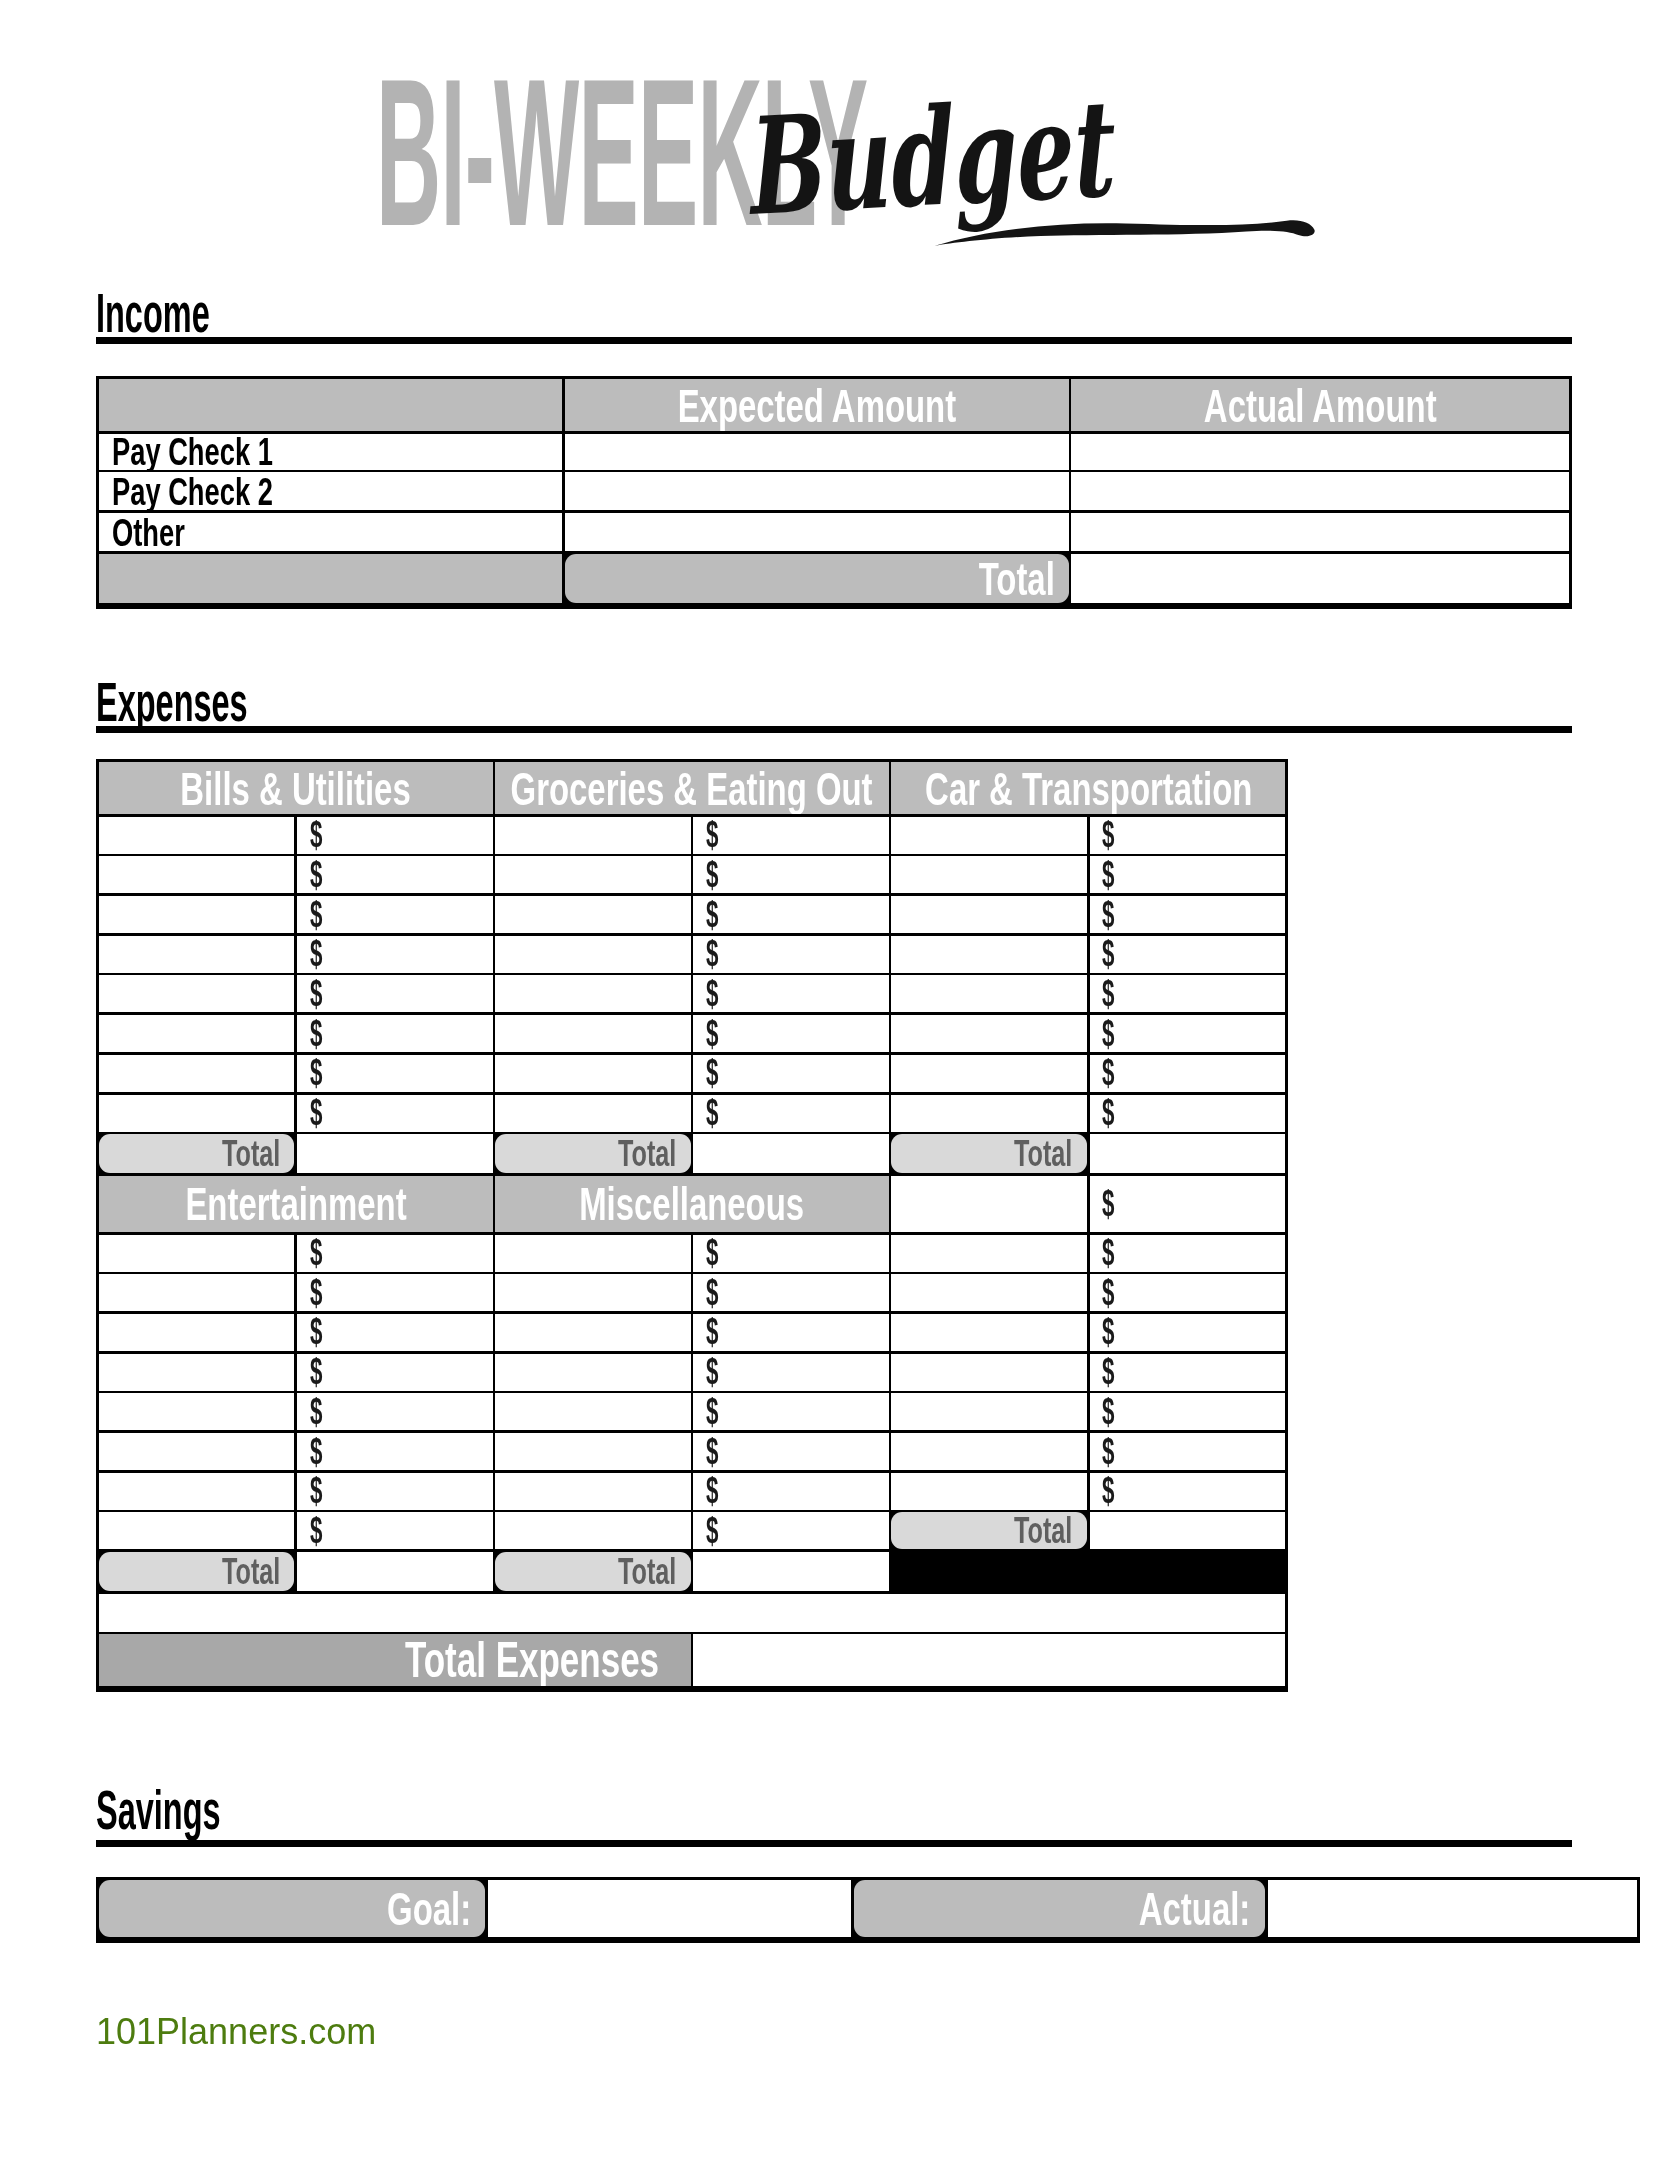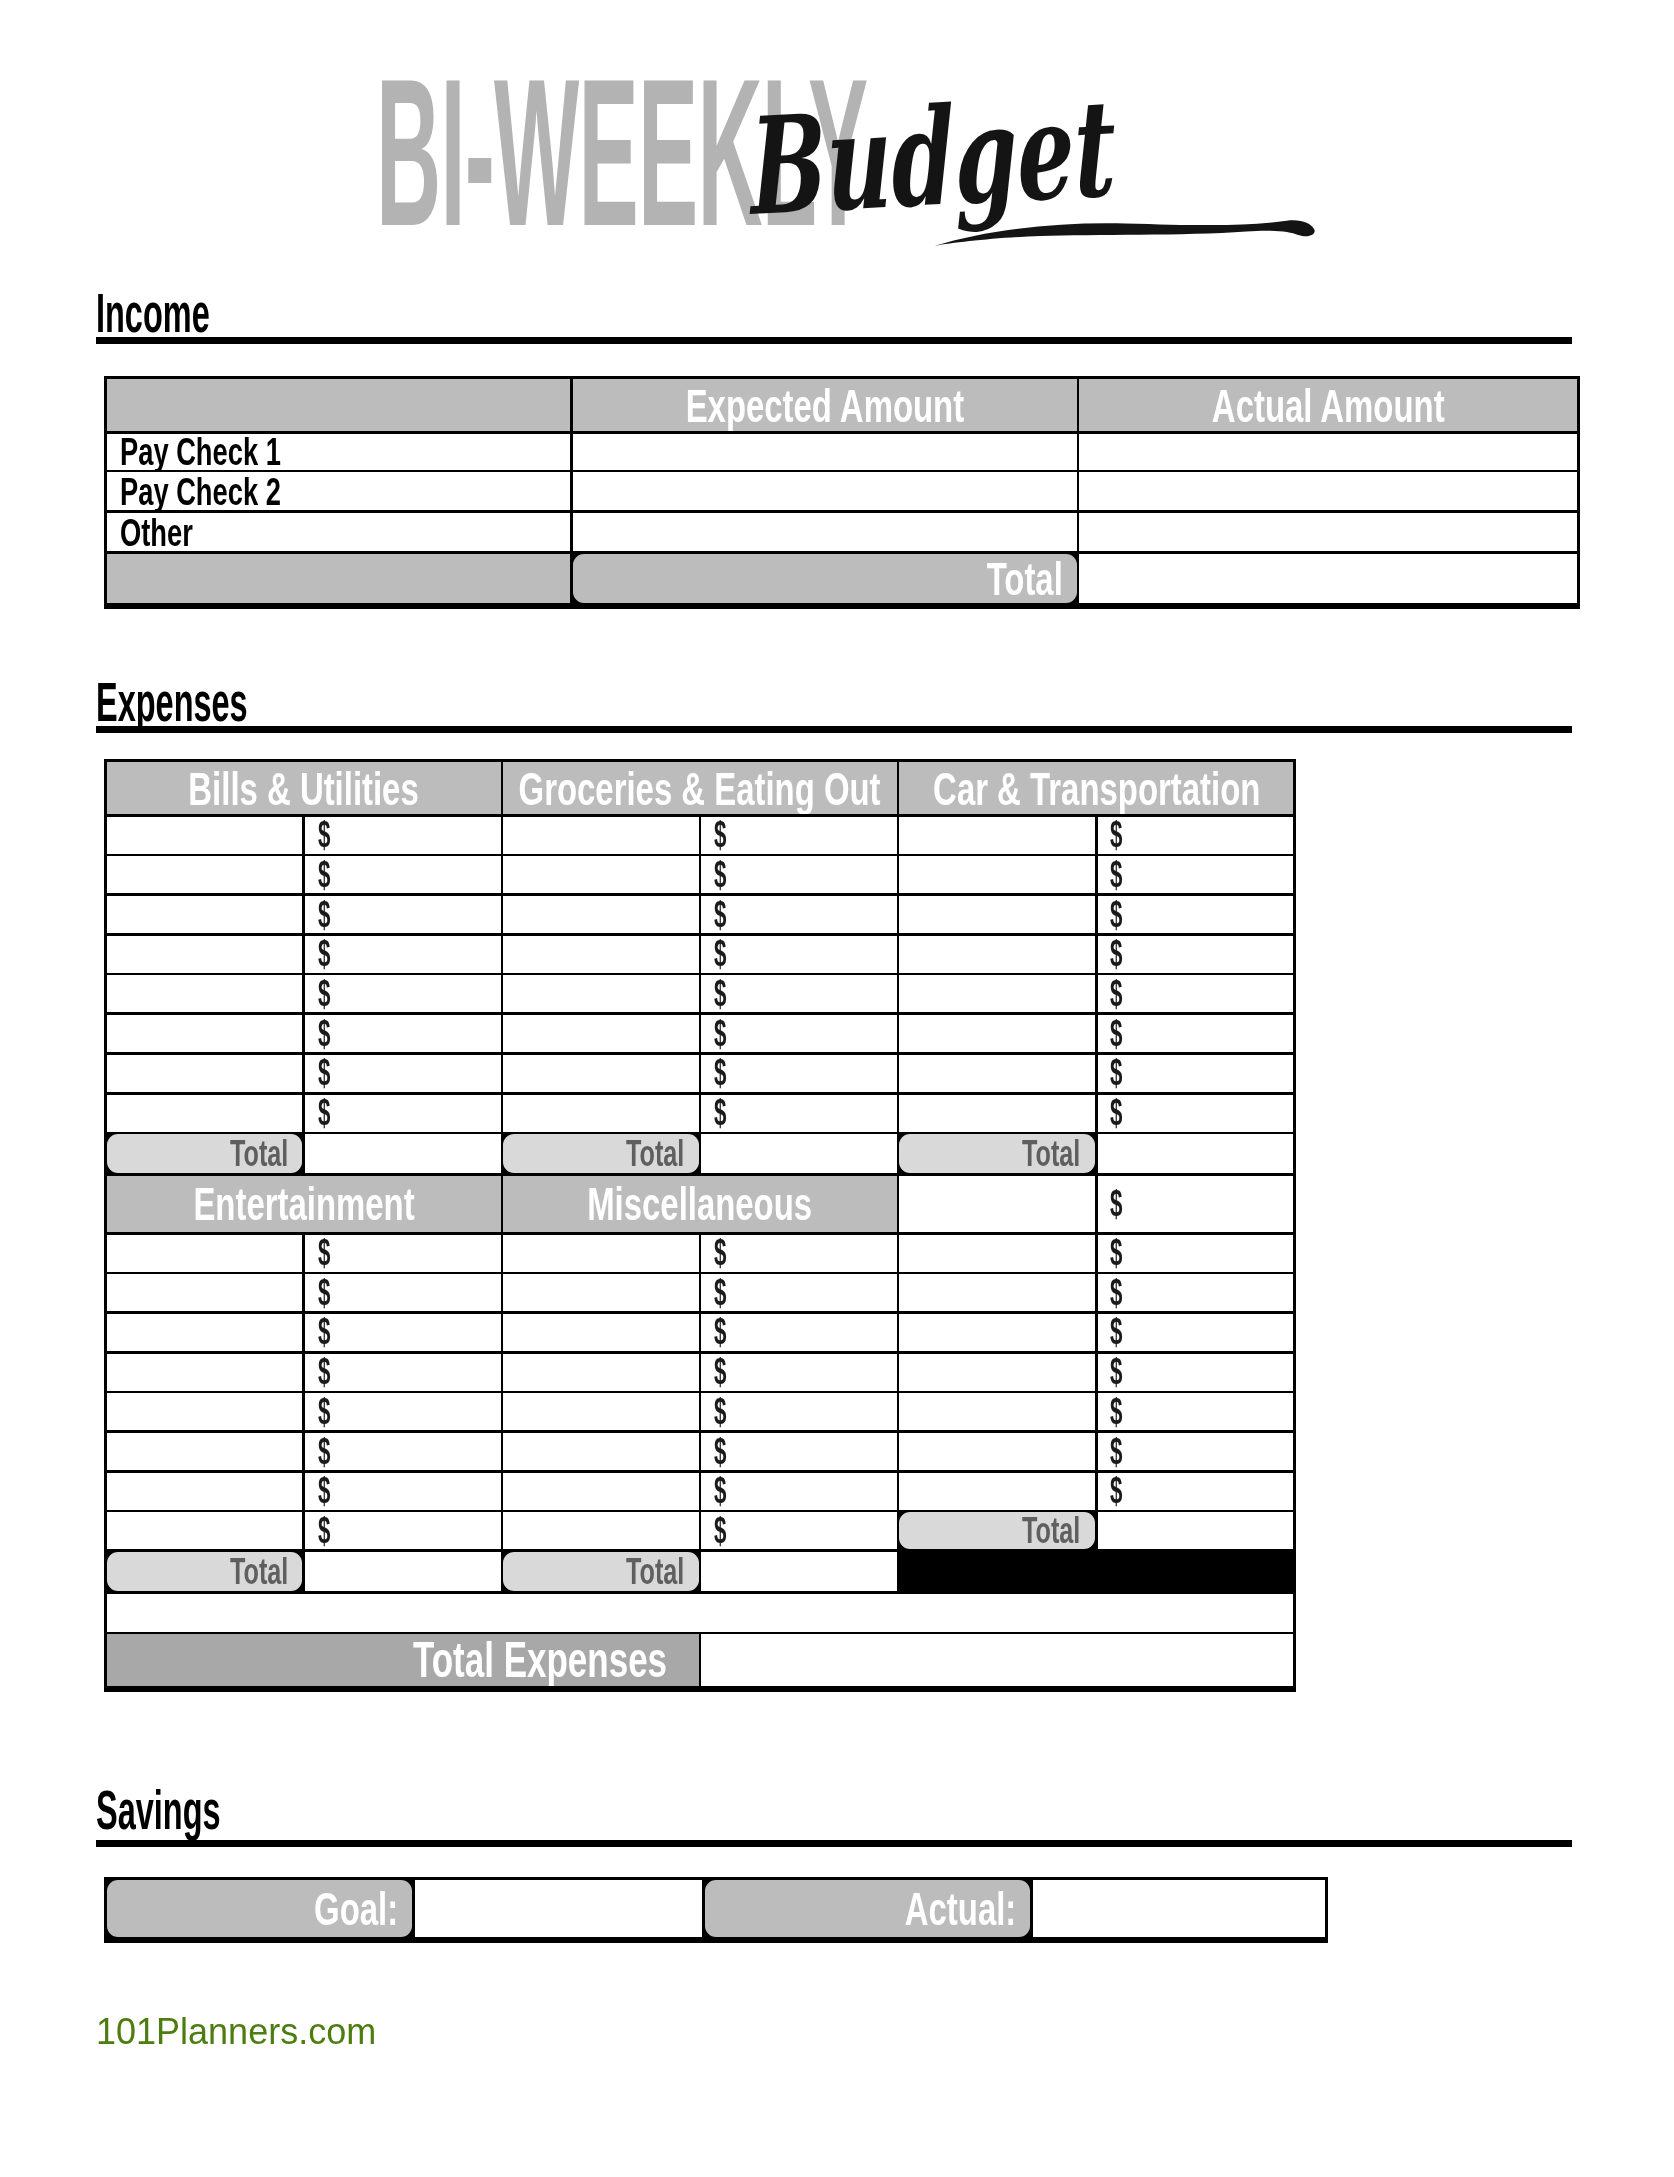--- a/index.html
+++ b/index.html
@@ -50,21 +50,21 @@
     transform:scaleX(0.58);transform-origin:left top;
     white-space:nowrap;
   }
   .rule{
     position:absolute;left:96px;width:1476px;height:7.2px;
     background:var(--line-black);
   }
 
   
   .tbl{
-    position:absolute;left:104px;
+    position:absolute;left:96px;
     display:grid;gap:2.7px;
     background:var(--line-black);
     border:3.6px solid var(--line-black);
     border-bottom:6.3px solid var(--line-black);
     box-sizing:border-box;
   }
   .cell{background:#fff;display:flex;align-items:center;overflow:hidden;}
   .cell.gray{background:var(--header-gray);}
   .cell.lightgray{background:var(--total-light);}
   .cell.darkgray{background:var(--texp-gray);}
@@ -82,21 +82,21 @@
     top:376px;width:1476px;
     grid-template-columns:519fr 565fr 558fr;
     grid-template-rows:52px 36px 38px 38px 49px;
   }
   #expenses-tbl{
     top:759px;width:1192px;
     grid-template-columns:repeat(6,1fr);
     grid-template-rows:52px repeat(8,37px) 39px 56px repeat(8,37px) 39px 38px 52px;
   }
   #savings-tbl{
-    top:1877px;width:1224px;
+    top:1877px;width:1544px;
     grid-template-columns:416fr 391fr 443fr 398fr;
     grid-template-rows:57px;
   }
   .span2{grid-column:span 2;}
   .span3{grid-column:span 3;}
   .span6{grid-column:span 6;}
   .pad-l{padding-left:12.5px;}
   .pad-r{padding-right:14.3px;border-radius:11px;}
   .pad-r-lg{padding-right:32px;}
 

